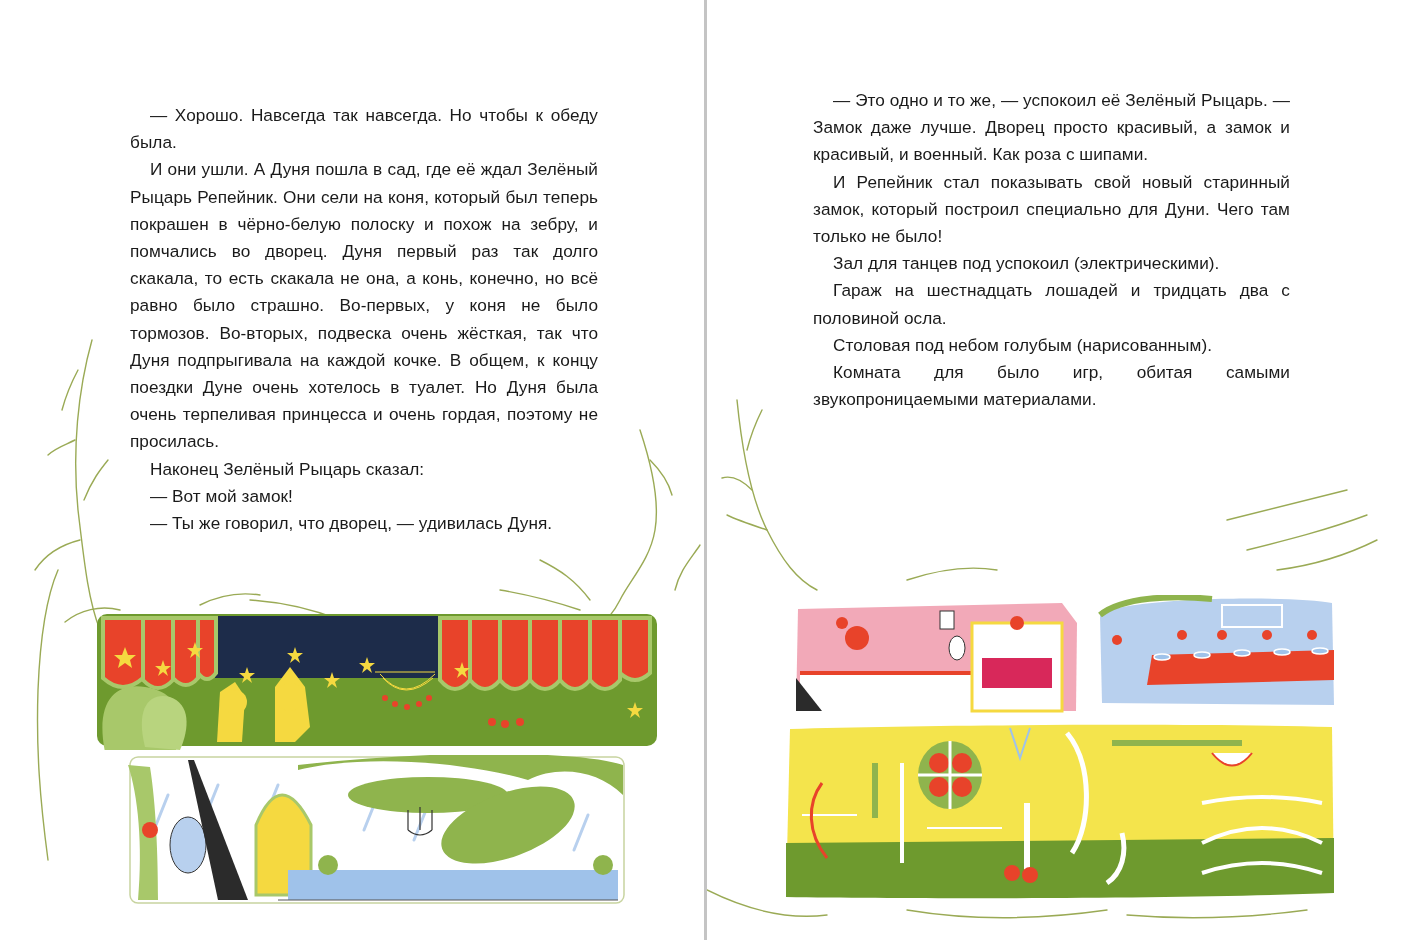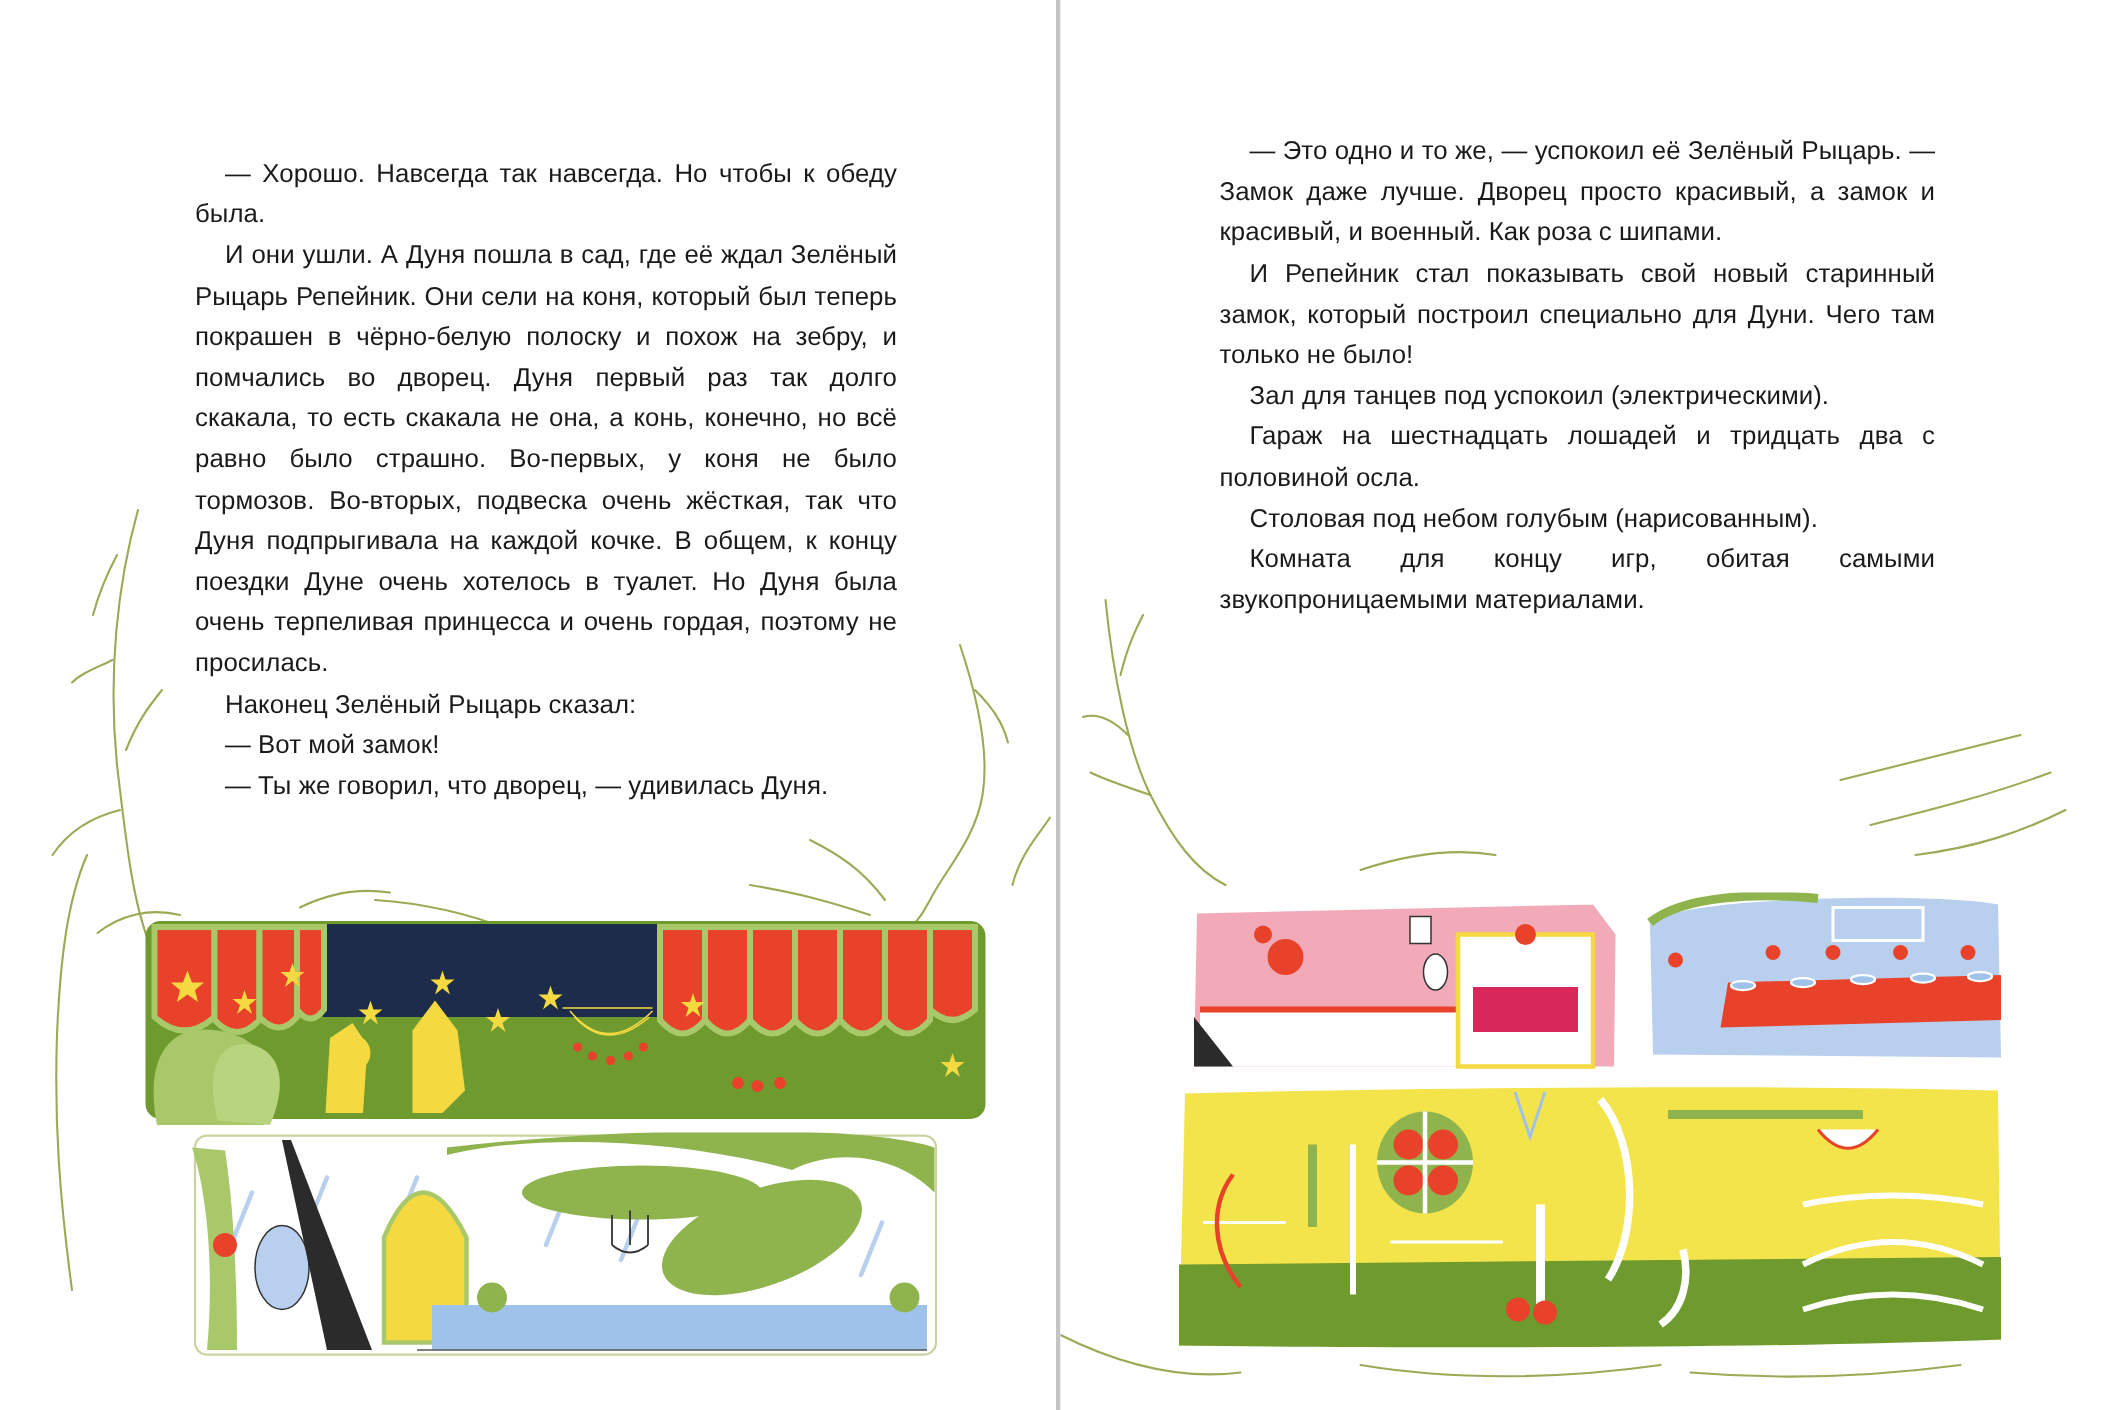--- a/index.html
+++ b/index.html
@@ -129,21 +129,21 @@
 
 <div class="fold"></div>
 
 <div class="page page-right">
   <div class="text-block" style="left:106px;top:87px;width:477px;">
     <p class="para">— Это одно и то же, — успокоил её Зелёный Рыцарь. — Замок даже лучше. Дворец просто красивый, а замок и красивый, и военный. Как роза с шипами.</p>
     <p class="para">И Репейник стал показывать свой новый старинный замок, который построил специально для Дуни. Чего там только не было!</p>
     <p class="para">Зал для танцев под успокоил (электрическими).</p>
     <p class="para">Гараж на шестнадцать лошадей и тридцать два с половиной осла.</p>
     <p class="para">Столовая под небом голубым (нарисованным).</p>
-    <p class="para">Комната для концу игр, обитая самыми звукопроницаемыми материалами.</p>
+    <p class="para">Комната для было игр, обитая самыми звукопроницаемыми материалами.</p>
   </div>
 
   <svg class="illus" style="left:0;top:390px" width="703" height="550" viewBox="0 0 703 550">
     <g fill="none" stroke="#9aaa55" stroke-width="1.4" stroke-linecap="round">
       <path d="M30 10 C35 60 45 110 60 140 C75 170 90 190 110 200"></path>
       <path d="M40 60 C45 40 50 30 55 20"></path>
       <path d="M45 100 C35 90 25 85 15 88"></path>
       <path d="M60 140 C45 135 30 130 20 125"></path>
       <path d="M520 130 C560 120 600 110 640 100"></path>
       <path d="M540 160 C580 150 620 140 660 125"></path>

